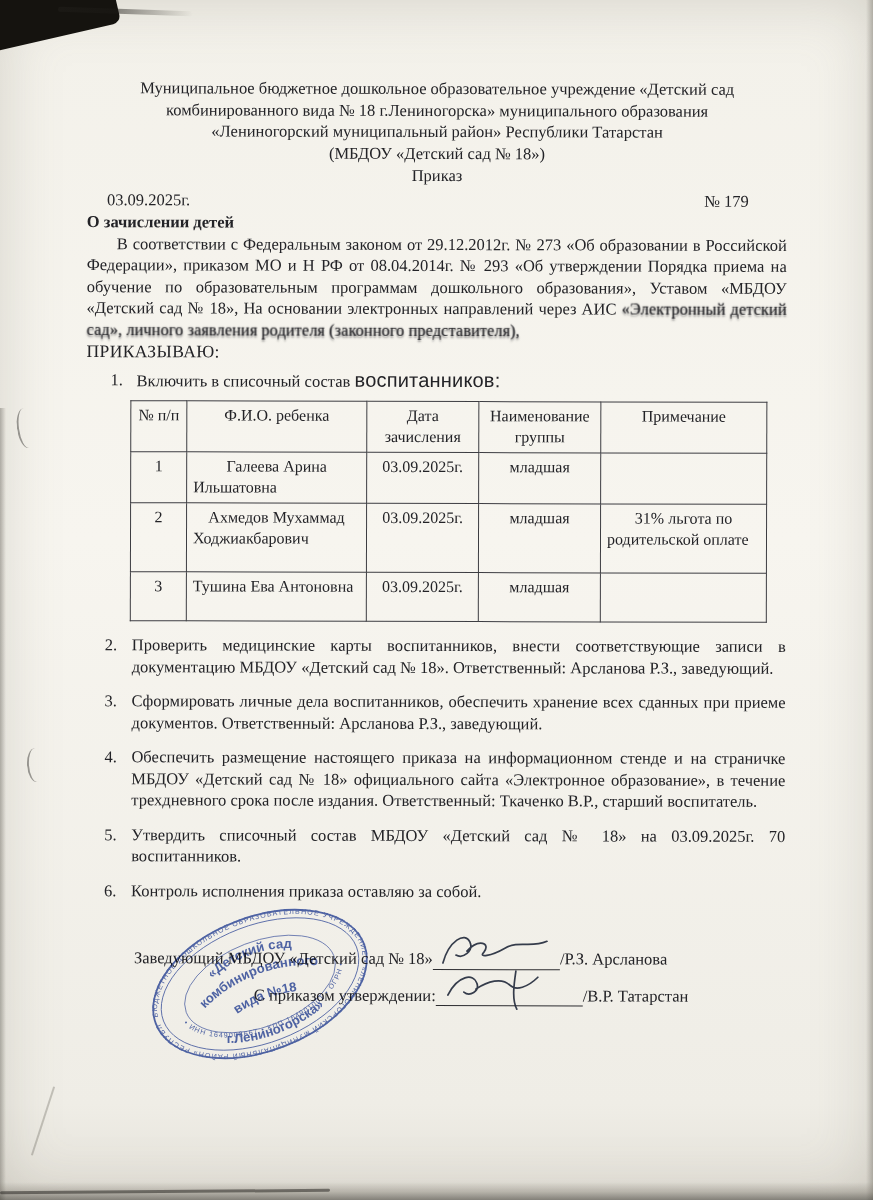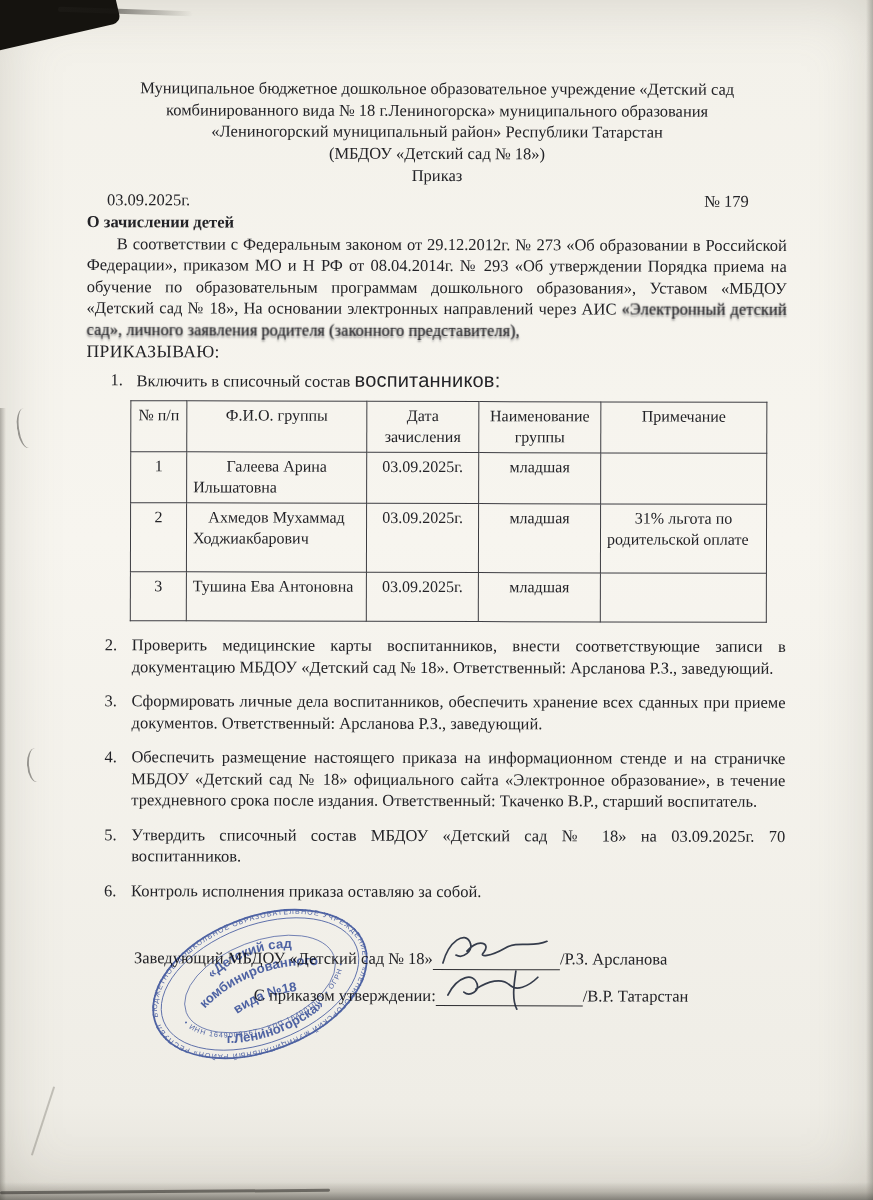--- a/index.html
+++ b/index.html
@@ -132,21 +132,21 @@
       <colgroup>
           <col style="width:56px">
           <col style="width:180px">
           <col style="width:112px">
           <col style="width:122px">
           <col style="width:166px">
         </colgroup>
       <thead>
         <tr>
           <th>№ п/п</th>
-          <th>Ф.И.О. группы</th>
+          <th>Ф.И.О. ребенка</th>
           <th>Дата зачисления</th>
           <th>Наименование группы</th>
           <th>Примечание</th>
         </tr>
       </thead>
       <tbody>
         <tr class="mid">
           <td>1</td>
           <td class="jc">Галеева Арина Ильшатовна</td>
           <td>03.09.2025г.</td>

